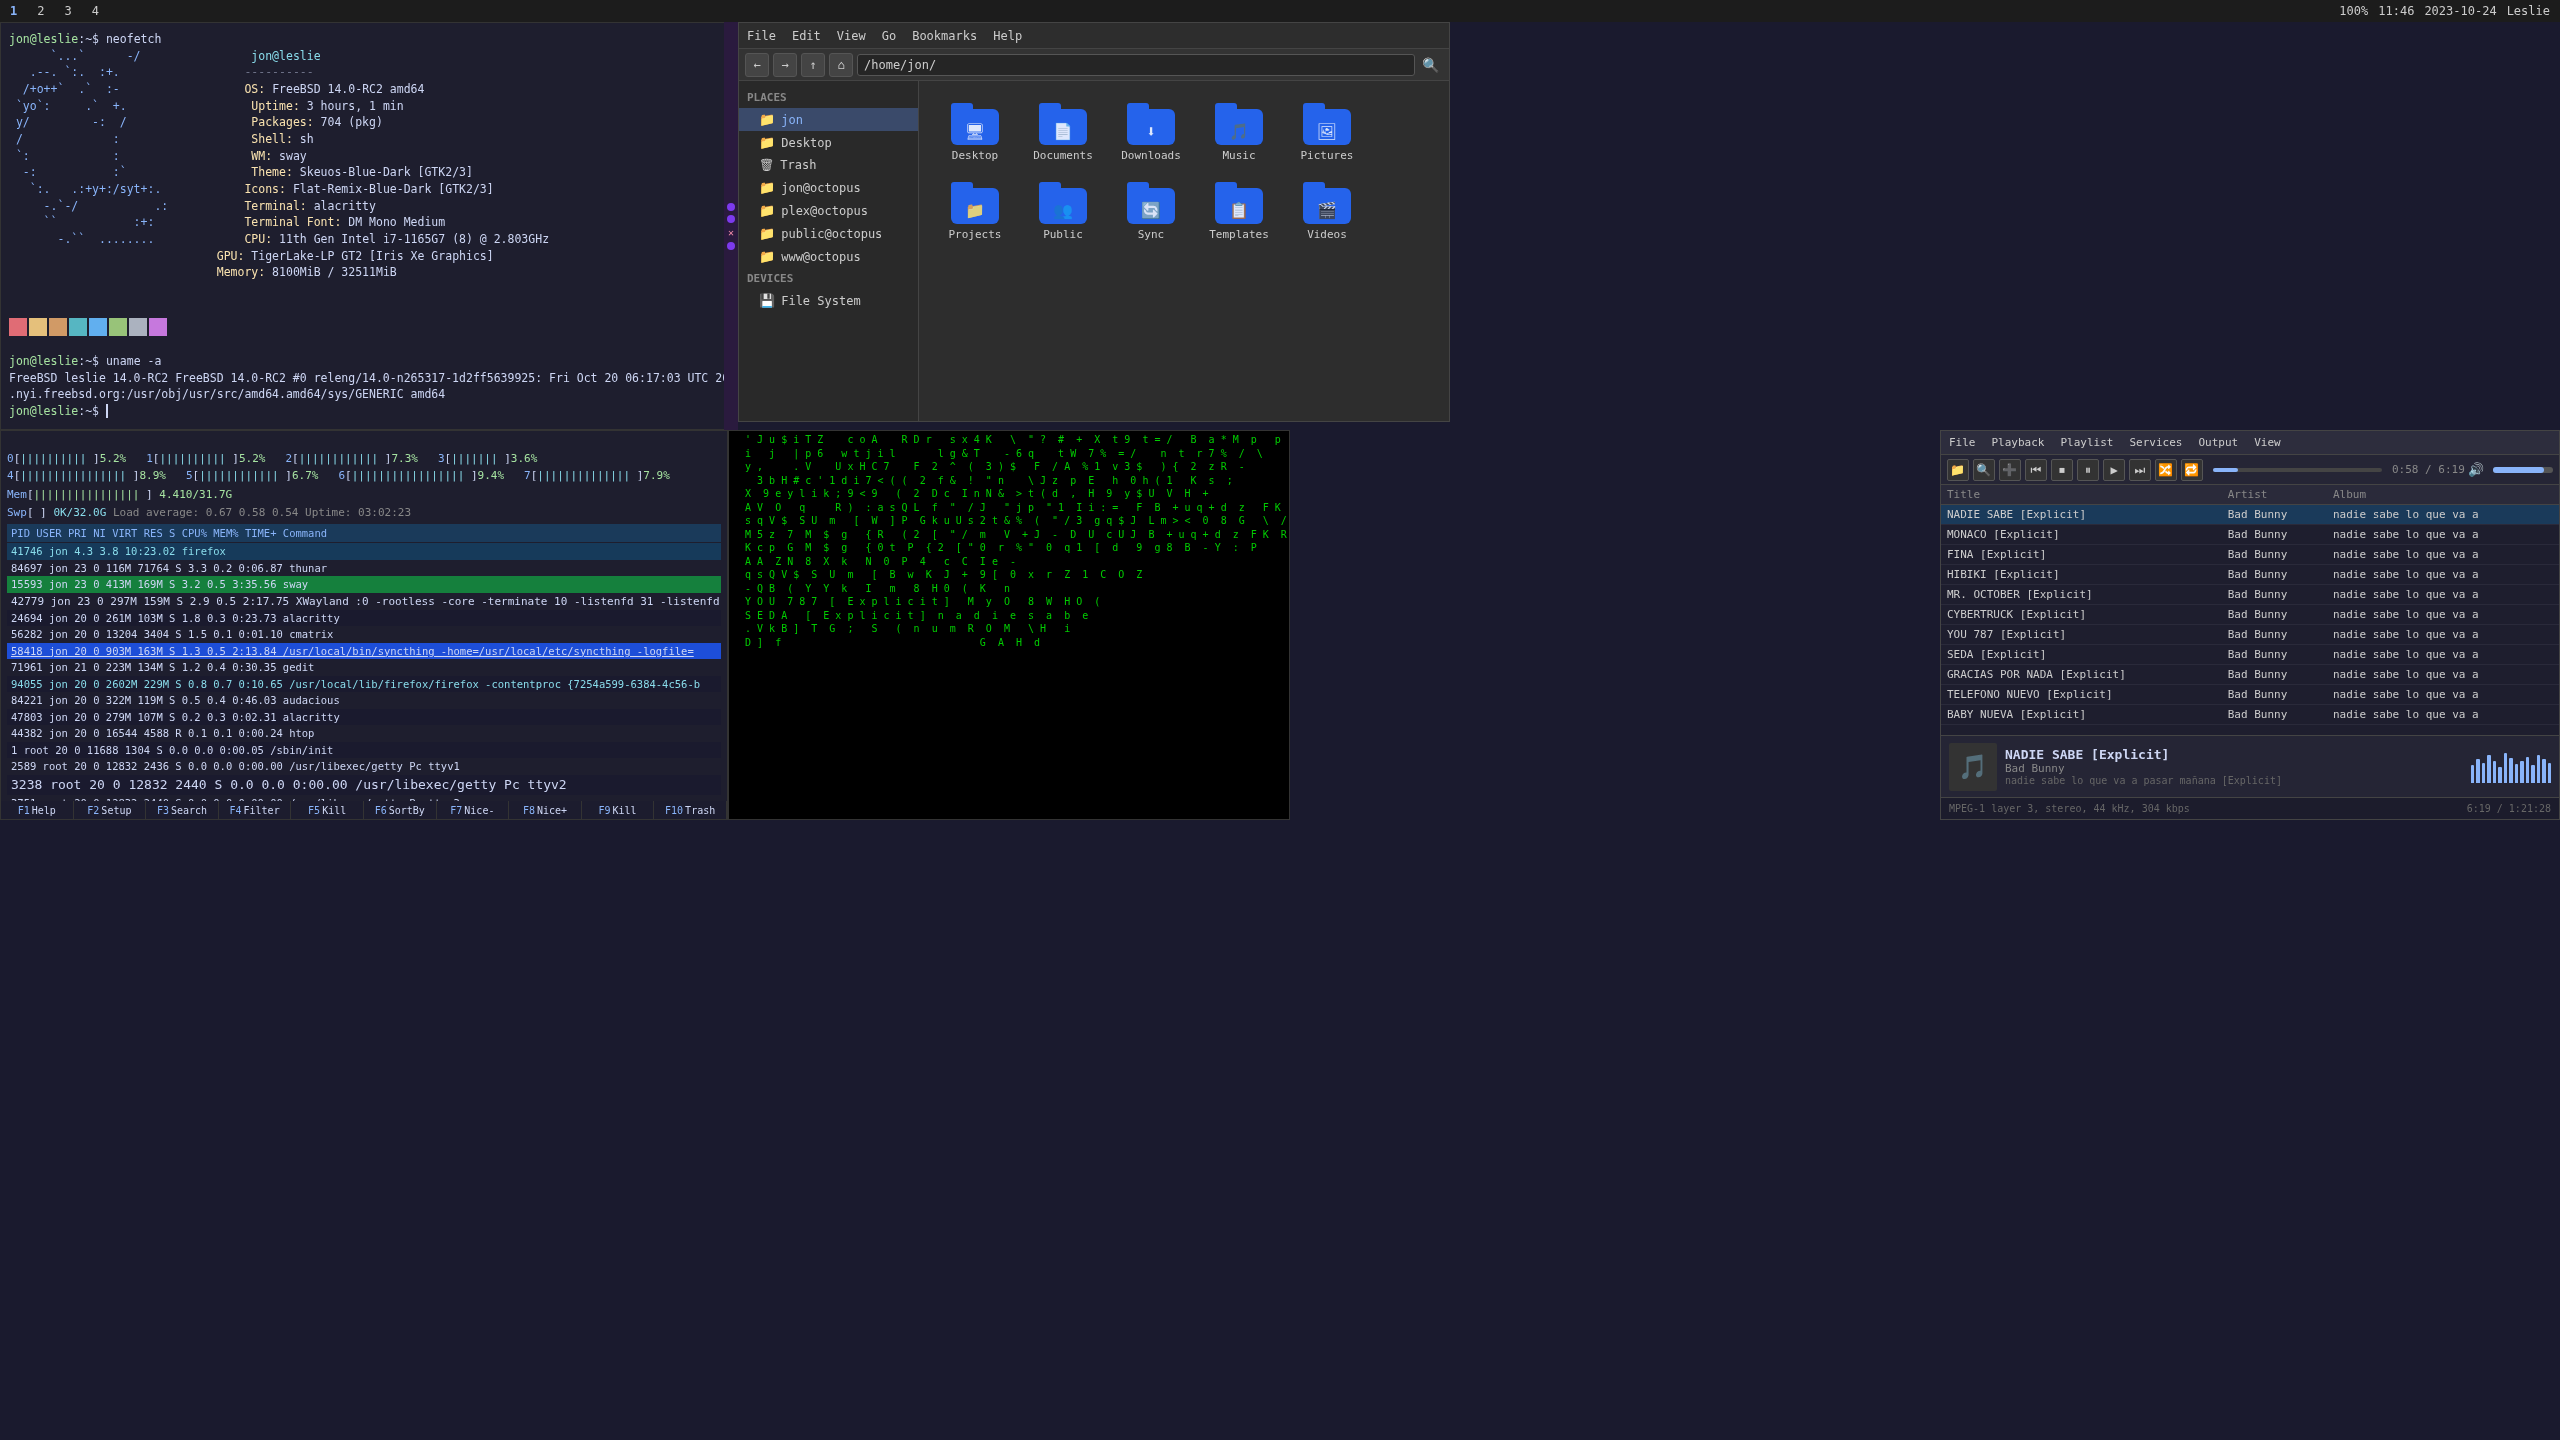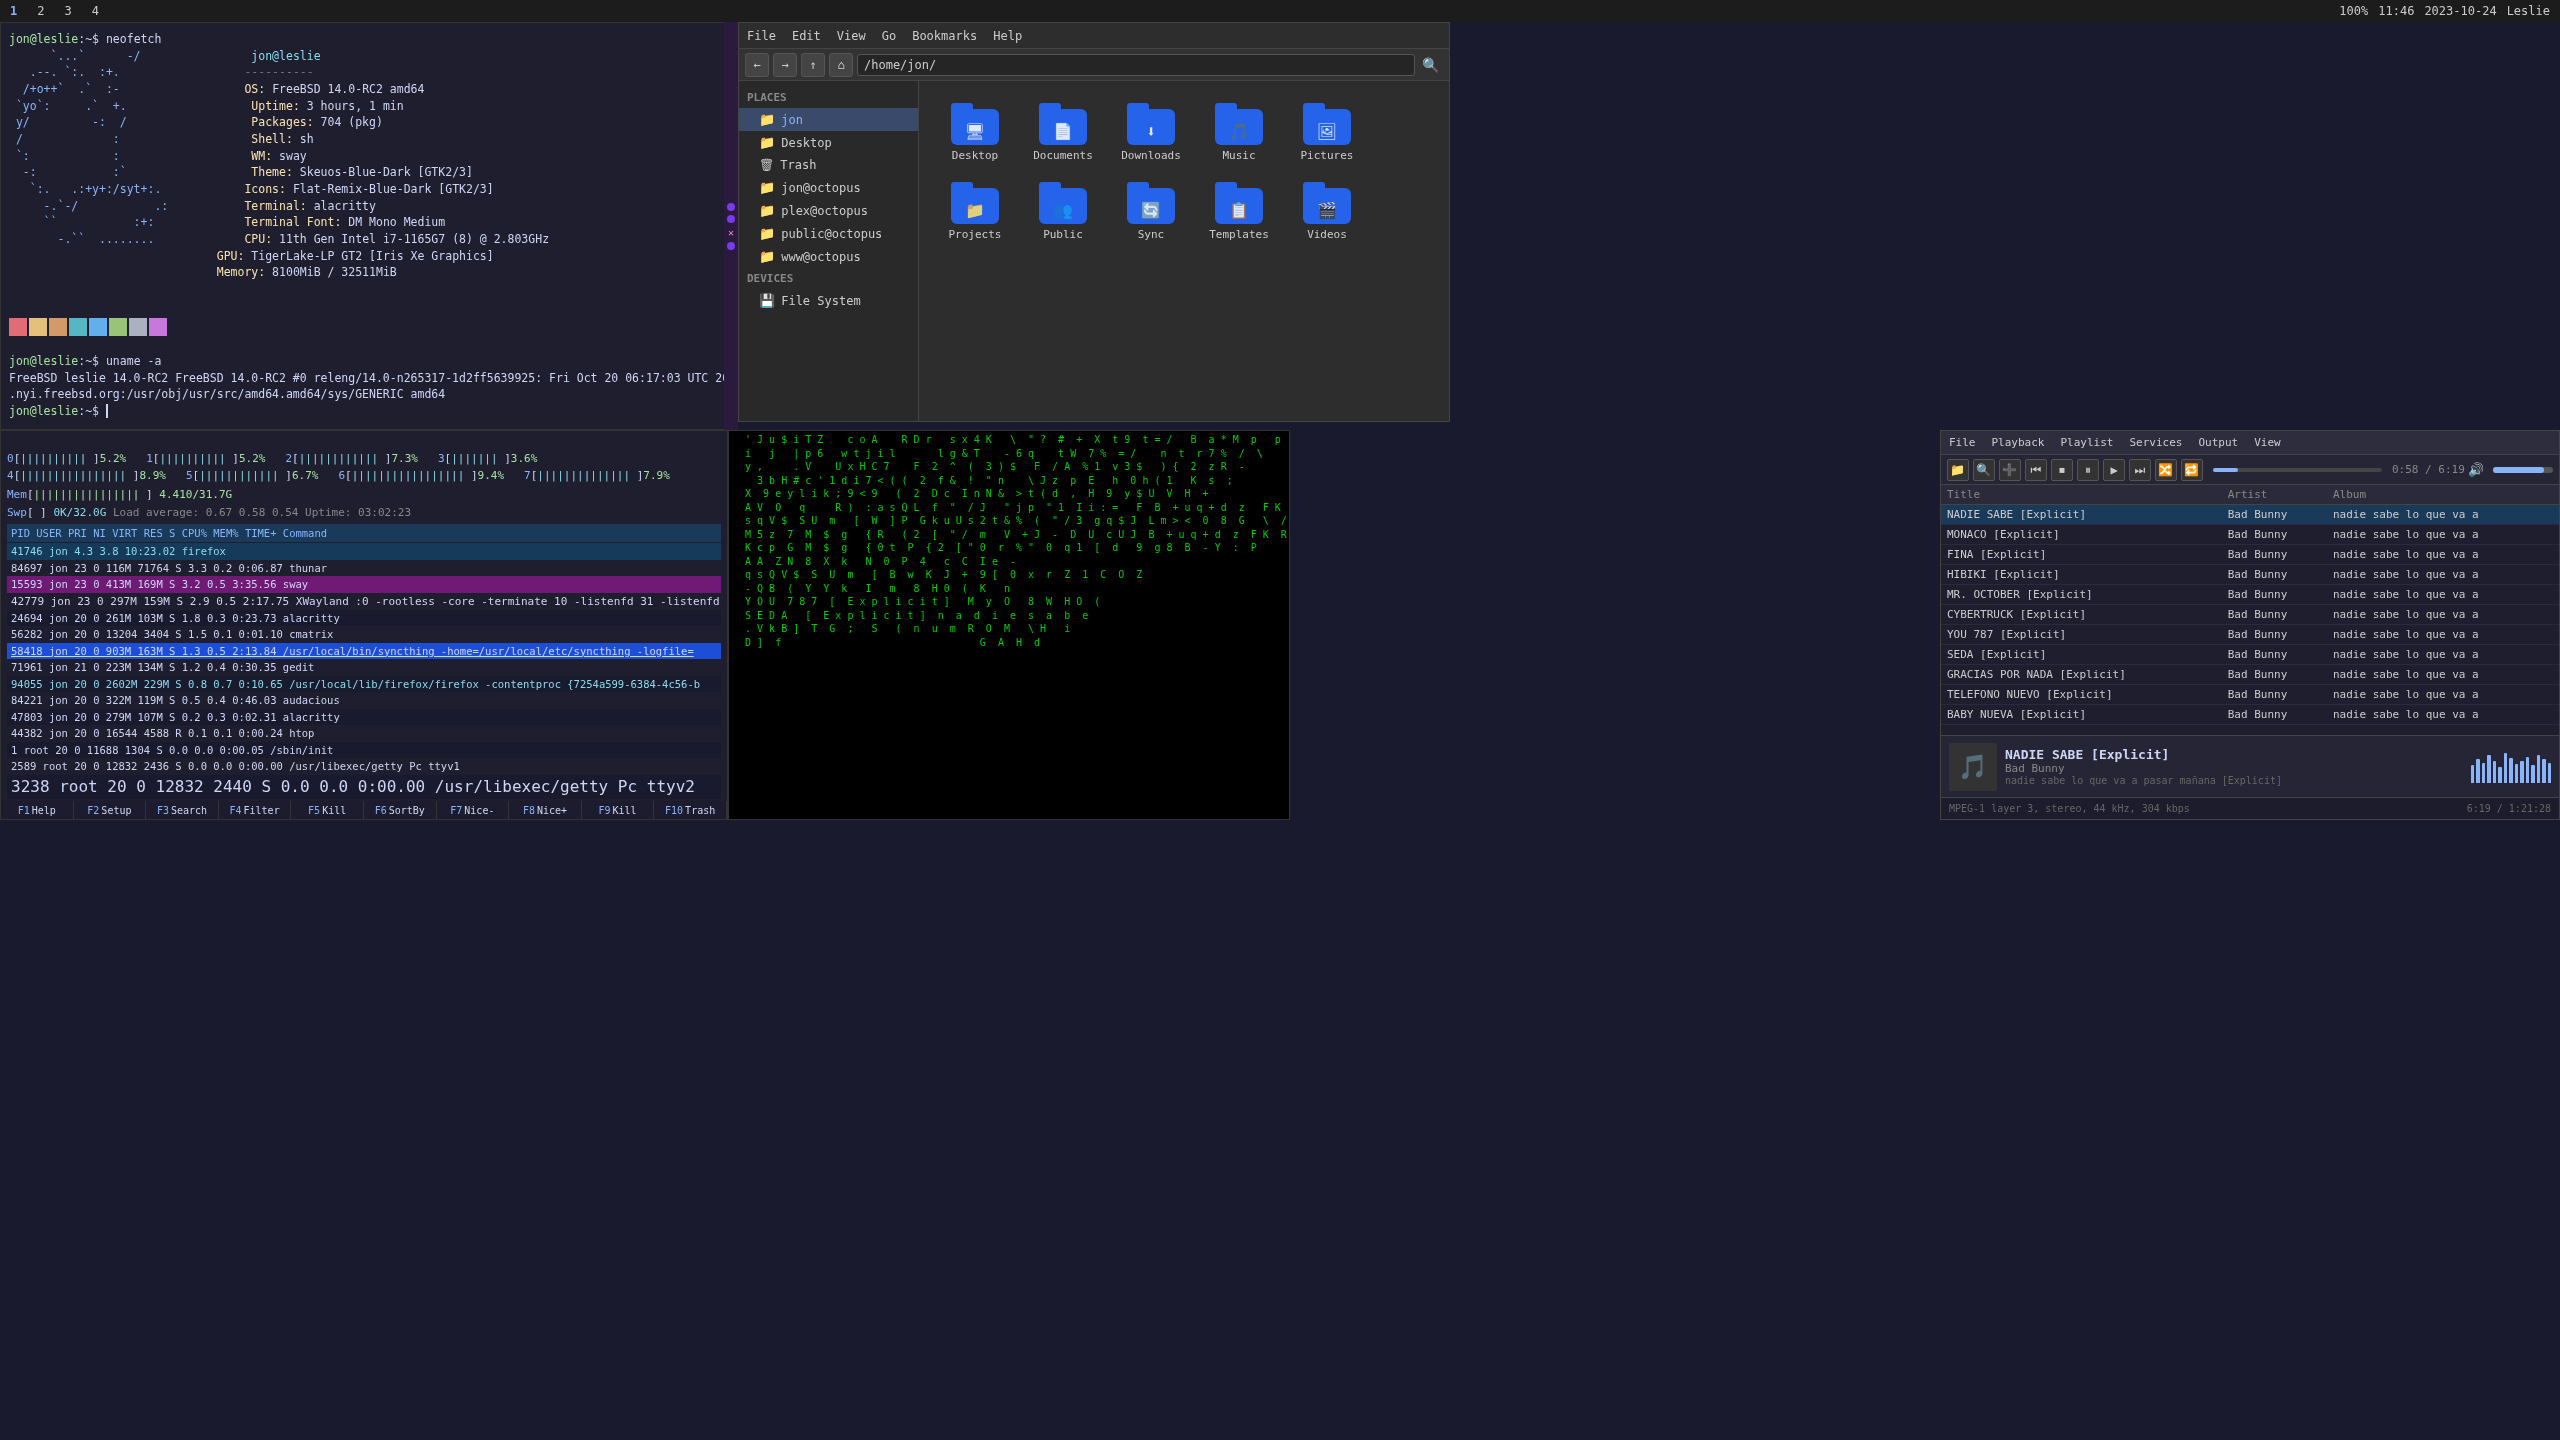--- a/index.html
+++ b/index.html
@@ -626,33 +626,33 @@
         <span><span style="color:#89b4fa">4</span>[<span style="color:#89dceb">||||||||||||||||</span>    ]<span style="color:#a6e3a1">8.9%</span></span>
         <span><span style="color:#89b4fa">5</span>[<span style="color:#89dceb">||||||||||||</span>        ]<span style="color:#a6e3a1">6.7%</span></span>
         <span><span style="color:#89b4fa">6</span>[<span style="color:#89dceb">|||||||||||||||||</span>   ]<span style="color:#a6e3a1">9.4%</span></span>
         <span><span style="color:#89b4fa">7</span>[<span style="color:#89dceb">||||||||||||||</span>      ]<span style="color:#a6e3a1">7.9%</span></span>
       </div>
       <div style="margin-bottom:2px;"><span style="color:#89b4fa">Mem</span>[<span style="color:#a6e3a1">||||||||||||||||</span>   ] <span style="color:#a6e3a1">4.410/31.7G</span></div>
       <div style="margin-bottom:4px;"><span style="color:#89b4fa">Swp</span>[                    ] <span style="color:#89dceb">0K/32.0G</span>  <span style="color:#888">Load average: 0.67 0.58 0.54</span>  <span style="color:#888">Uptime: 03:02:23</span></div>
       <div style="background:#1a3a5a;padding:2px 4px;color:#89b4fa;font-size:10.5px;margin-bottom:1px;">  PID USER      PRI  NI    VIRT    RES S  CPU% MEM%   TIME+  Command</div>
       <div style="background:#163a5a;color:#89dceb;padding:1px 4px;font-size:10.5px;white-space:nowrap;overflow:hidden;"> 41746 jon                                    4.3   3.8  10:23.02  firefox</div>
       <div style="background:#1e1e2e;padding:1px 4px;font-size:10.5px;white-space:nowrap;overflow:hidden;"> 84697 jon        23   0    116M   71764  S   3.3   0.2   0:06.87  thunar</div>
-      <div style="background:#701a75;padding:1px 4px;font-size:10.5px;white-space:nowrap;overflow:hidden;"> 15593 jon        23   0    413M    169M  S   3.2   0.5   3:35.56  sway</div>
+      <div style="background:#15803d;padding:1px 4px;font-size:10.5px;white-space:nowrap;overflow:hidden;"> 15593 jon        23   0    413M    169M  S   3.2   0.5   3:35.56  sway</div>
       <div style="background:#1e1e2e;padding:1px 4px;font-size:11px;white-space:nowrap;overflow:hidden;"> 42779 jon        23   0    297M    159M  S   2.9   0.5   2:17.75  XWayland :0 -rootless -core -terminate 10 -listenfd 31 -listenfd</div>
       <div style="background:#1a1a2e;padding:1px 4px;font-size:10.5px;white-space:nowrap;overflow:hidden;"> 24694 jon        20   0    261M    103M  S   1.8   0.3   0:23.73  alacritty</div>
       <div style="background:#1e1e2e;padding:1px 4px;font-size:10.5px;white-space:nowrap;overflow:hidden;"> 56282 jon        20   0   13204    3404  S   1.5   0.1   0:01.10  cmatrix</div>
       <div style="background:#1d4ed8;padding:1px 4px;font-size:10.5px;white-space:nowrap;overflow:hidden;text-decoration:underline;"> 58418 jon        20   0    903M    163M  S   1.3   0.5   2:13.84  /usr/local/bin/syncthing -home=/usr/local/etc/syncthing -logfile=</div>
       <div style="background:#1e1e2e;padding:1px 4px;font-size:10.5px;white-space:nowrap;overflow:hidden;"> 71961 jon        21   0    223M    134M  S   1.2   0.4   0:30.35  gedit</div>
       <div style="background:#1a1a2e;color:#89dceb;padding:1px 4px;font-size:10.5px;white-space:nowrap;overflow:hidden;"> 94055 jon        20   0   2602M    229M  S   0.8   0.7   0:10.65  /usr/local/lib/firefox/firefox -contentproc {7254a599-6384-4c56-b</div>
       <div style="background:#1e1e2e;padding:1px 4px;font-size:10.5px;white-space:nowrap;overflow:hidden;"> 84221 jon        20   0    322M    119M  S   0.5   0.4   0:46.03  audacious</div>
       <div style="background:#1a1a2e;padding:1px 4px;font-size:10.5px;white-space:nowrap;overflow:hidden;"> 47803 jon        20   0    279M    107M  S   0.2   0.3   0:02.31  alacritty</div>
       <div style="background:#1e1e2e;padding:1px 4px;font-size:10.5px;white-space:nowrap;overflow:hidden;"> 44382 jon        20   0   16544    4588  R   0.1   0.1   0:00.24  htop</div>
       <div style="background:#1a1a2e;padding:1px 4px;font-size:10.5px;white-space:nowrap;overflow:hidden;">     1 root       20   0   11688    1304  S   0.0   0.0   0:00.05  /sbin/init</div>
       <div style="background:#1e1e2e;padding:1px 4px;font-size:10.5px;white-space:nowrap;overflow:hidden;">  2589 root       20   0   12832    2436  S   0.0   0.0   0:00.00  /usr/libexec/getty Pc ttyv1</div>
-      <div style="background:#1a1a2e;padding:1px 4px;font-size:16px;white-space:nowrap;overflow:hidden;">  3238 root       20   0   12832    2440  S   0.0   0.0   0:00.00  /usr/libexec/getty Pc ttyv2</div>
+      <div style="background:#1a1a2e;padding:1px 4px;font-size:13px;white-space:nowrap;overflow:hidden;">  3238 root       20   0   12832    2440  S   0.0   0.0   0:00.00  /usr/libexec/getty Pc ttyv2</div>
       <div style="background:#1e1e2e;padding:1px 4px;font-size:10.5px;white-space:nowrap;overflow:hidden;">  3751 root       20   0   12832    2440  S   0.0   0.0   0:00.00  /usr/libexec/getty Pc ttyv3</div>
     </div>
   <div class="htop-f-keys" id="htop-fkeys">
       <div class="fkey">
         <span class="fkey-num">F1</span>
         <span class="fkey-label">Help</span>
       </div>
       <div class="fkey">
         <span class="fkey-num">F2</span>
         <span class="fkey-label">Setup</span>

